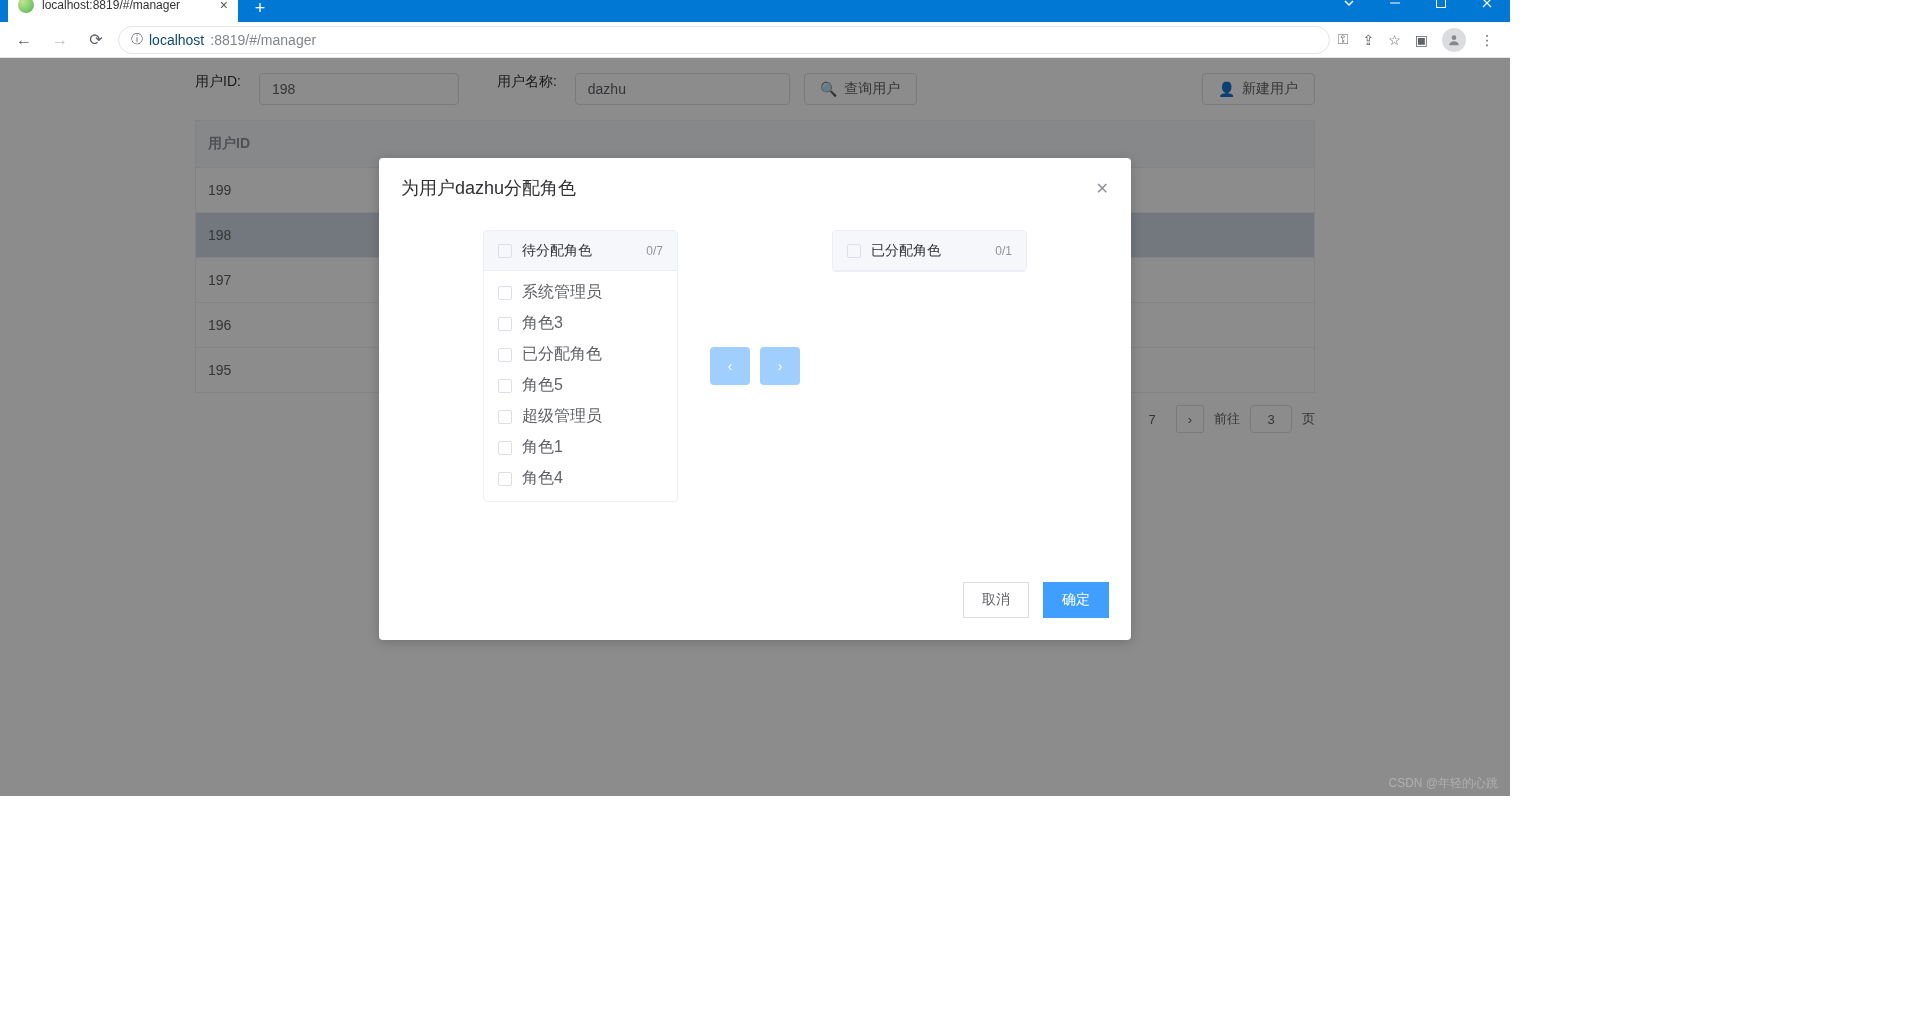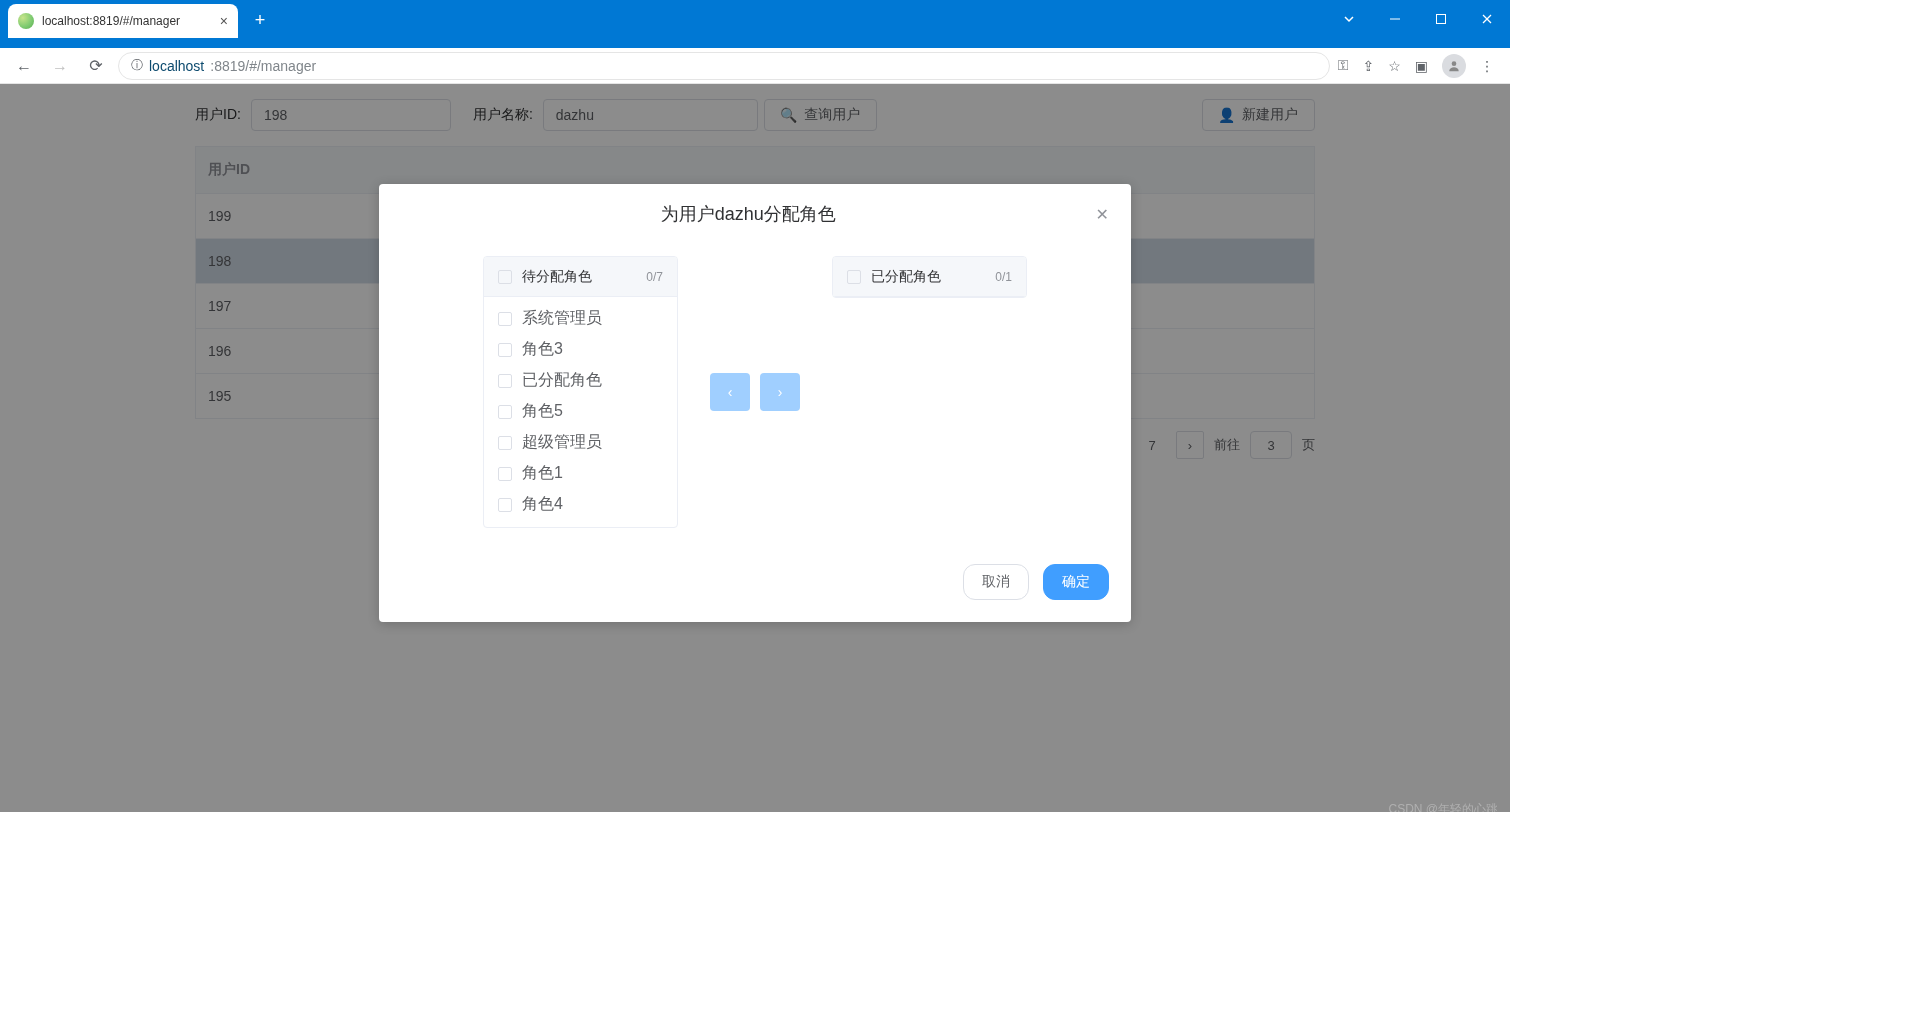--- a/index.html
+++ b/index.html
@@ -1,19 +1,19 @@
 <!DOCTYPE html>
 <html><head>
   <meta charset="utf-8">
   <style>
     * { margin: 0; padding: 0; box-sizing: border-box; }
     body { font-family: -apple-system, BlinkMacSystemFont, "Segoe UI", "PingFang SC", "Microsoft YaHei", sans-serif; font-size: 14px; color: #333; background: #fff; width: 1510px; height: 812px; overflow: hidden; position: relative; }
 
     
-    .titlebar { height: 48px; background: #0078D4; display: flex; align-items: flex-start; }
+    .titlebar { height: 22px; background: #0078D4; display: flex; align-items: flex-end; }
     .tab { background: #fff; height: 34px; margin-top: 4px; margin-left: 8px; border-radius: 8px 8px 0 0; display: flex; align-items: center; padding: 0 32px 0 10px; min-width: 230px; position: relative; }
     .tab .favicon { width: 16px; height: 16px; margin-right: 8px; border-radius: 50%; background: radial-gradient(circle at 30% 30%, #c6e48b 0%, #7bc96f 60%, #5ba84c 100%); }
     .tab .title { font-size: 12px; color: #333; }
     .tab .close { position: absolute; right: 10px; font-size: 14px; color: #555; }
     .newtab { width: 28px; height: 28px; margin-top: 6px; margin-left: 8px; display: flex; align-items: center; justify-content: center; color: #fff; font-size: 18px; }
     .win-controls { margin-left: auto; display: flex; }
     .win-controls div { width: 46px; height: 38px; display: flex; align-items: center; justify-content: center; color: #fff; }
 
     .addrbar { height: 36px; background: #fff; border-bottom: 1px solid #e5e5e5; display: flex; align-items: center; padding: 0 10px; gap: 8px; }
     .nav-icon { width: 28px; height: 28px; display: flex; align-items: center; justify-content: center; color: #5f6368; font-size: 16px; border-radius: 50%; }
@@ -24,21 +24,21 @@
     .right-icons { display: flex; gap: 14px; align-items: center; padding-right: 6px; color: #5f6368; }
     .avatar-circle { width: 24px; height: 24px; border-radius: 50%; background: #dadce0; display: flex; align-items: center; justify-content: center; }
 
     
     .page { position: relative; height: calc(100% - 74px); background: #fff; }
     .tabs-nav { display: flex; gap: 40px; padding: 0 12px; border-bottom: 1px solid #e4e7ed; height: 42px; align-items: center; }
     .tabs-nav .tab-item { font-size: 14px; color: #303133; height: 42px; display: flex; align-items: center; position: relative; }
     .tabs-nav .tab-item.active { color: #409EFF; }
     .tabs-nav .tab-item.active::after { content: ''; position: absolute; bottom: -1px; left: 0; right: 0; height: 2px; background: #409EFF; }
 
-    .toolbar { display: flex; align-items: center; padding: 15px 0; margin: 0 195px; gap: 6px; }
+    .toolbar { display: flex; padding: 15px 0; margin: 0 195px; gap: 14px; }
     .toolbar .label { font-size: 14px; color: #303133; margin-right: 4px; }
     .toolbar .input { height: 32px; border: 1px solid #dcdfe6; border-radius: 4px; padding: 0 12px; font-size: 14px; color: #606266; background: #fff; min-width: 200px; display: flex; align-items: center; }
     .spacer20 { width: 10px; }
     .btn { height: 32px; border: 1px solid #dcdfe6; border-radius: 4px; padding: 0 16px; background: #fff; display: inline-flex; align-items: center; gap: 6px; font-size: 14px; color: #606266; cursor: pointer; }
     .toolbar .flex-spacer { flex: 1; }
 
     .table-wrap { margin: 0 195px; border: 1px solid #ebeef5; }
     .table-header { display: flex; background: #f5f7fa; border-bottom: 1px solid #ebeef5; }
     .th, .td { padding: 14px 12px; font-size: 14px; color: #606266; }
     .th { font-weight: 600; color: #909399; }
@@ -48,39 +48,39 @@
     .table-row:last-child { border-bottom: none; }
 
     .pagination { margin: 12px 195px 0; display: flex; justify-content: flex-end; align-items: center; gap: 10px; font-size: 13px; color: #606266; }
     .pager-btn { width: 28px; height: 28px; border: 1px solid #dcdfe6; border-radius: 2px; display: flex; align-items: center; justify-content: center; background: #fff; }
     .pager-num { min-width: 28px; height: 28px; display: flex; align-items: center; justify-content: center; border-radius: 2px; }
     .jump-input { width: 42px; height: 28px; border: 1px solid #dcdfe6; border-radius: 4px; text-align: center; font-size: 13px; color: #606266; }
 
     
     .overlay { position: absolute; inset: 0; background: rgba(0,0,0,0.45); display: flex; align-items: flex-start; justify-content: center; padding-top: 100px; }
     .dialog { width: 752px; background: #fff; border-radius: 4px; box-shadow: 0 2px 12px rgba(0,0,0,0.2); }
-    .dialog-header { padding: 18px 22px 6px; display: flex; align-items: center; text-align: center; }
+    .dialog-header { padding: 18px 22px 6px; display: flex; align-items: center; }
     .dialog-title { font-size: 18px; color: #303133; flex: 1; }
     .dialog-close { color: #909399; font-size: 16px; }
 
     .transfer { display: flex; justify-content: center; align-items: flex-start; padding: 24px 0 36px; gap: 32px; }
     .transfer-panel { width: 195px; border: 1px solid #ebeef5; border-radius: 4px; overflow: hidden; }
     .transfer-header { height: 40px; background: #f5f7fa; border-bottom: 1px solid #ebeef5; display: flex; align-items: center; padding: 0 14px; }
     .transfer-header .chk { width: 14px; height: 14px; border: 1px solid #dcdfe6; border-radius: 2px; margin-right: 10px; }
     .transfer-header .title { font-size: 14px; color: #303133; flex: 1; }
     .transfer-header .count { font-size: 12px; color: #909399; }
     .transfer-body { min-height: 230px; padding: 6px 0; }
     .transfer-item { display: flex; align-items: center; padding: 5px 14px; font-size: 16px; color: #606266; }
     .transfer-item .chk { width: 14px; height: 14px; border: 1px solid #dcdfe6; border-radius: 2px; margin-right: 10px; flex-shrink: 0; }
 
     .transfer-buttons { display: flex; flex-direction: column; gap: 10px; justify-content: center; align-self: center; flex-direction: row; }
     .t-btn { width: 40px; height: 38px; background: #a0cfff; border-radius: 4px; display: flex; align-items: center; justify-content: center; color: #fff; font-size: 14px; }
 
     .dialog-footer { display: flex; justify-content: flex-end; gap: 14px; padding: 0 22px 22px; }
-    .d-btn { height: 36px; padding: 0 18px; border-radius: 12px; font-size: 14px; display: inline-flex; align-items: center; }
+    .d-btn { height: 36px; padding: 0 18px; border-radius: 0; font-size: 14px; display: inline-flex; align-items: center; margin-top: 44px; }
     .d-btn.default { border: 1px solid #dcdfe6; background: #fff; color: #606266; }
     .d-btn.primary { background: #409EFF; color: #fff; border: 1px solid #409EFF; }
 
     .watermark { position: absolute; right: 12px; bottom: 4px; font-size: 12px; color: rgba(180,180,180,0.9); }
   </style>
 </head>
 <body>
 
 <div class="titlebar">
   <div class="tab">

